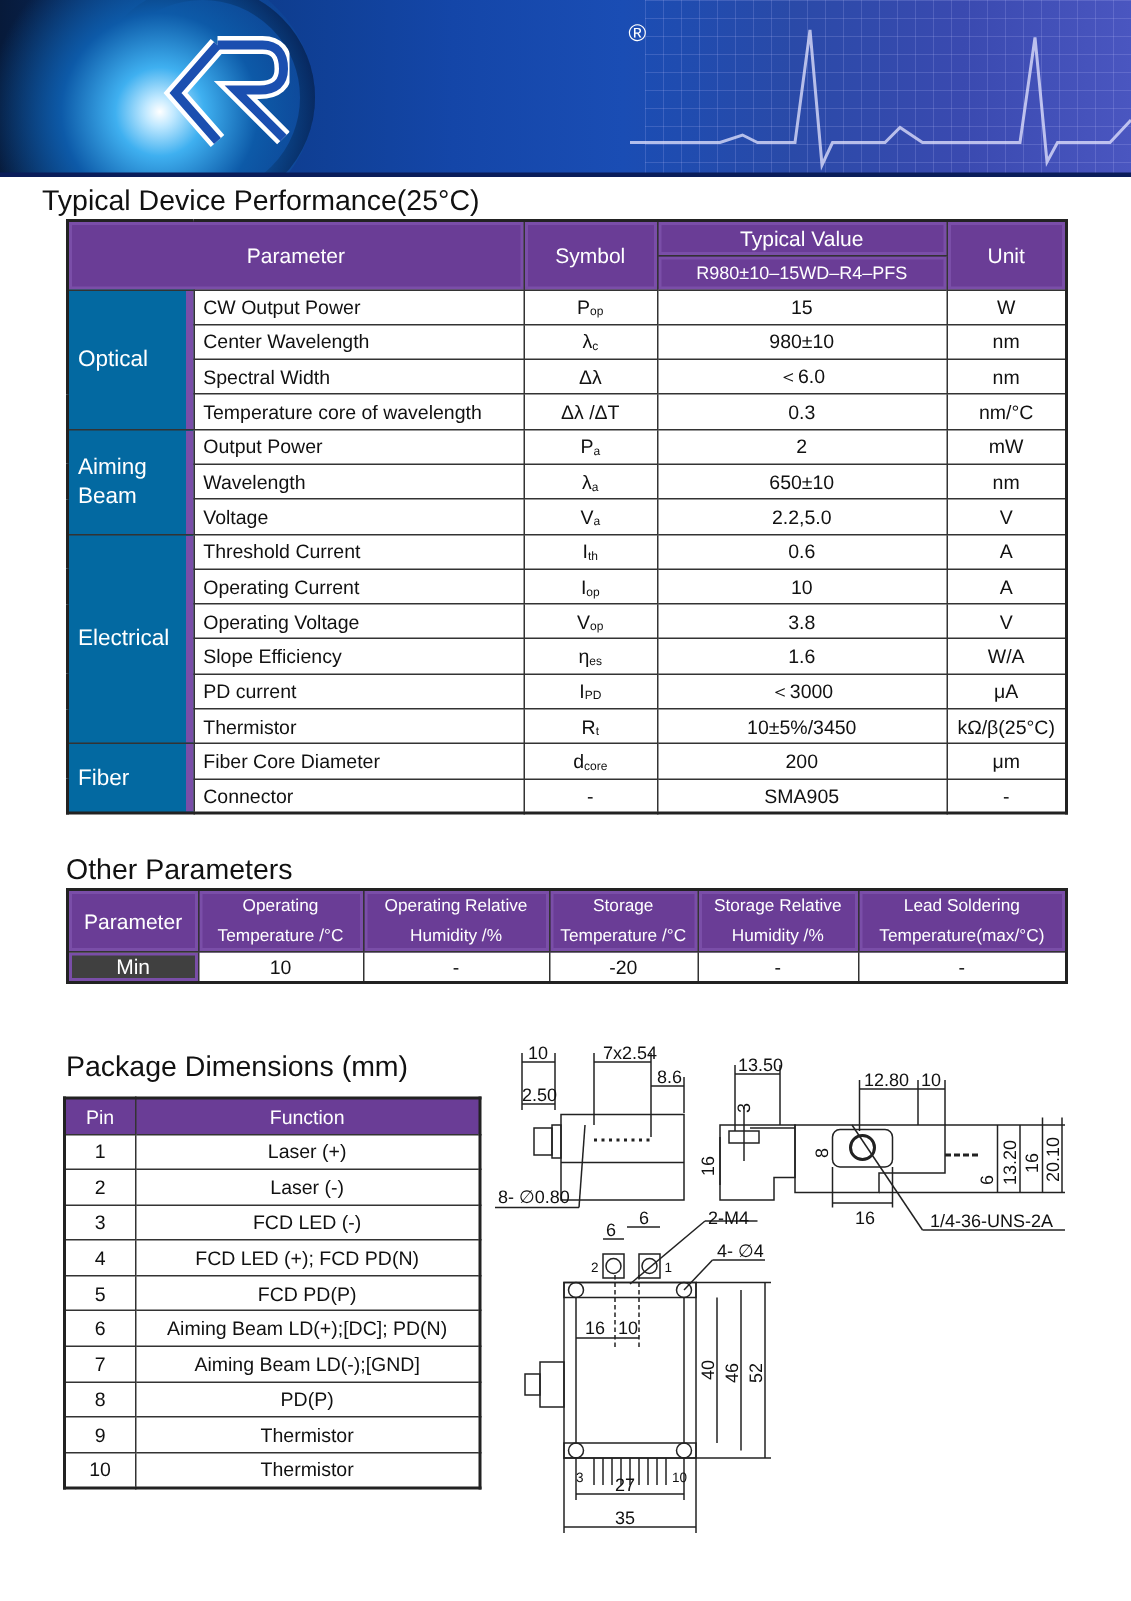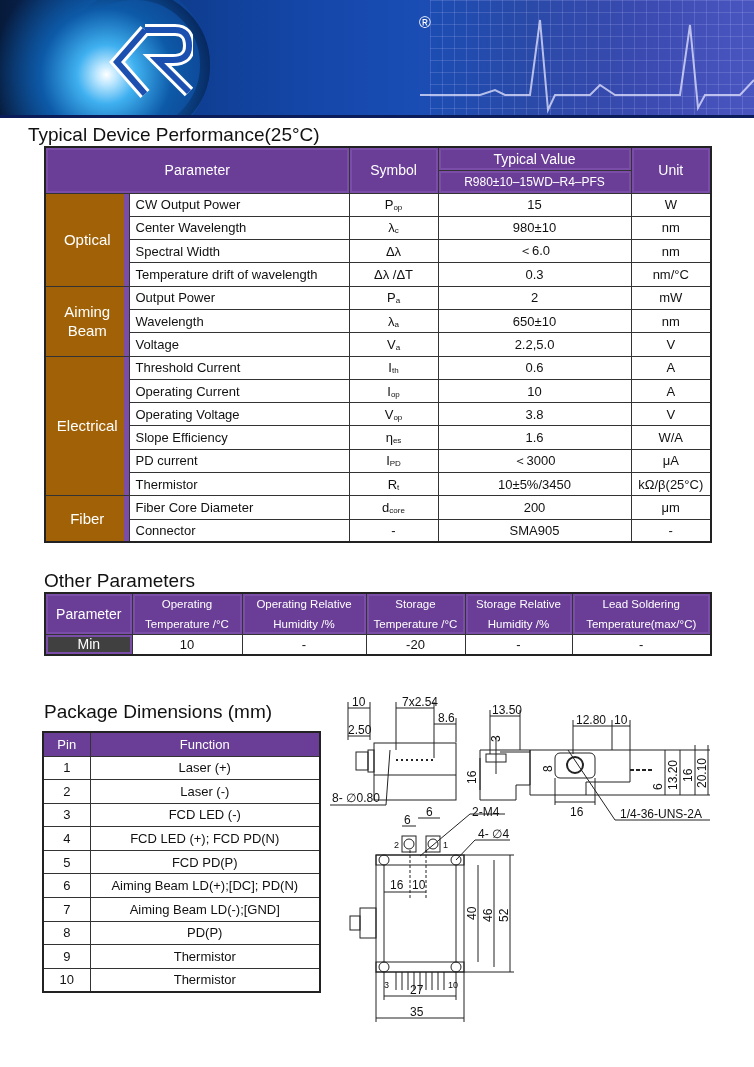--- a/index.html
+++ b/index.html
@@ -29,21 +29,21 @@
 
   
   table { border-collapse: collapse; position: absolute; table-layout: fixed; }
   td, th { font-size: 13px; font-weight: normal; }
 
   
   #perf { left: 44px; top: 146px; width: 666px; border: 2px solid #222; }
   #perf td { border: 1px solid #333; height: 23.3px; padding: 0 6px; font-size: 13px; }
   #perf .hdr th { background: #6a3d96; color: #fff; border: 1px solid #333; font-size: 14px; font-weight: normal;
     box-shadow: inset 0 0 0 2px #7a4ea8; }
-  #perf .cat { background: #a16207; color: #fff; text-align: center; font-size: 15px; line-height: 19px; box-shadow: inset -5px 0 0 #7a4ea8; }
+  #perf .cat { background: #0369a1; color: #fff; font-size: 15px; line-height: 19px; box-shadow: inset -5px 0 0 #7a4ea8; }
   #perf .c { text-align: center; }
   .sym sub { font-size: 8px; vertical-align: -1px; }
 
   
   #other { left: 44px; top: 592px; width: 666px; border: 2px solid #222; }
   #other th { background: #6a3d96; color: #fff; font-size: 11.5px; font-weight: normal; border: 1px solid #333; line-height: 20px; height: 41px;
     box-shadow: inset 0 0 0 2px #7a4ea8; }
   #other th.first { font-size: 14px; }
   #other td { border: 1px solid #333; text-align: center; height: 20px; font-size: 13px; }
   #other td.rowhdr { background: #404040; color: #fff; font-size: 14px; box-shadow: inset 0 0 0 2px #7a4ea8; }
@@ -118,21 +118,21 @@
         <td class="c">980±10</td>
         <td class="c">nm</td>
       </tr>
       <tr>
         <td>Spectral Width</td>
         <td class="c sym"><span>Δλ</span><sub></sub></td>
         <td class="c">＜6.0</td>
         <td class="c">nm</td>
       </tr>
       <tr>
-        <td>Temperature drift of wavelength</td>
+        <td>Temperature core of wavelength</td>
         <td class="c sym"><span>Δλ /ΔT</span><sub></sub></td>
         <td class="c">0.3</td>
         <td class="c">nm/°C</td>
       </tr>
       <tr>
         <td class="cat" rowspan="3" style="white-space: normal;">Aiming Beam</td>
         <td>Output Power</td>
         <td class="c sym"><span>P</span><sub>a</sub></td>
         <td class="c">2</td>
         <td class="c">mW</td>

